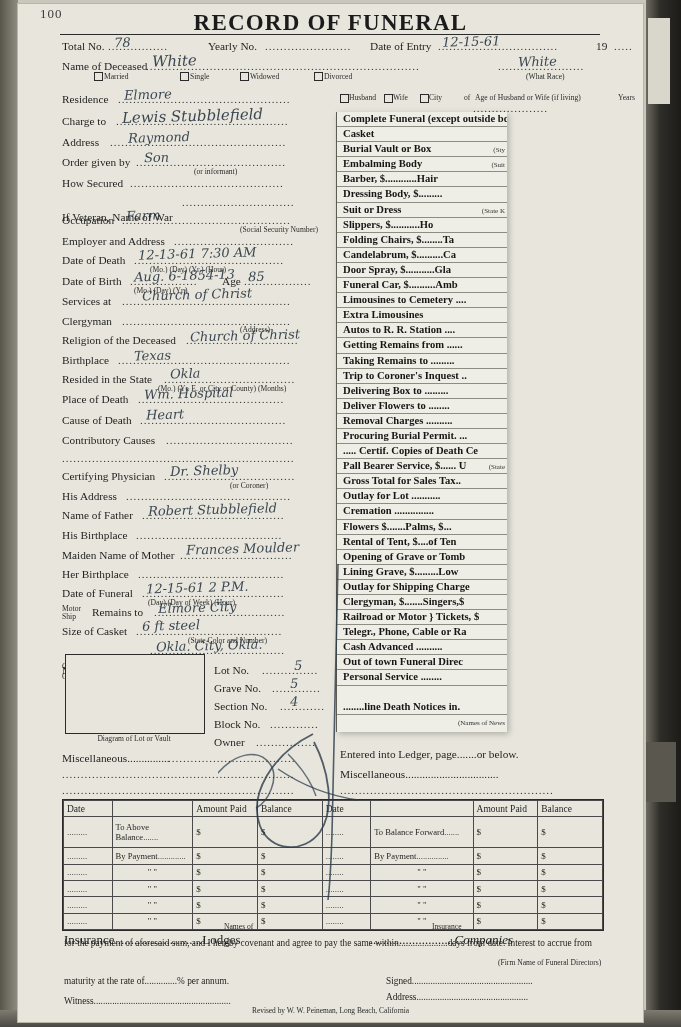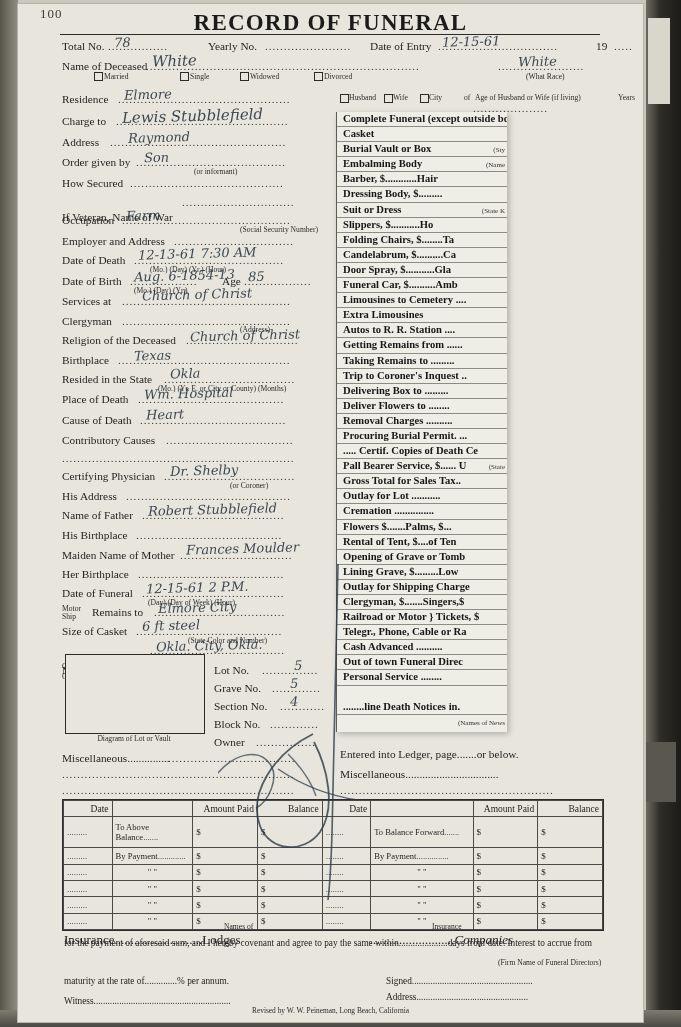--- a/index.html
+++ b/index.html
@@ -183,21 +183,21 @@
     font-family: "Liberation Serif", serif;
   }
   #ledger td, #ledger th {
     border: 1px solid #4a4a4a;
     padding: 0 3px;
     color: #1f1f1f;
     font-weight: normal;
   }
   #ledger th {
     height: 15px;
-    text-align: right;
+    text-align: left;
     font-size: 9.5px;
   }
   #ledger td.lbltd { font-size: 8.6px; }
   #ledger td.c { text-align: center; }
   .dollar { font-size: 9px; }
 
   
   .legal {
     position: absolute;
     font-size: 9.3px;
@@ -427,21 +427,21 @@
 
     <div class="lbl" style="left:44px; top:748px;">Miscellaneous...............</div>
     <div class="dots" style="left:150px; top:748px; width:168px;">..................................</div>
     <div class="dots" style="left:44px; top:764px; width:274px;">..............................................................</div>
     <div class="dots" style="left:44px; top:780px; width:274px;">..............................................................</div>
 
     <div id="pricecol">
         <div class="row"><span>Complete Funeral (except outside box)</span></div>
         <div class="row"><span>Casket</span></div>
         <div class="row"><span>Burial Vault or Box</span><span class="sub">(Sty</span></div>
-        <div class="row"><span>Embalming Body</span><span class="sub">(Name</span></div>
+        <div class="row"><span>Embalming Body</span><span class="sub">(Suit</span></div>
         <div class="row"><span>Barber, $............Hair</span></div>
         <div class="row"><span>Dressing Body, $.........</span></div>
         <div class="row"><span>Suit or Dress</span><span class="sub">(State K</span></div>
         <div class="row"><span>Slippers, $...........Ho</span></div>
         <div class="row"><span>Folding Chairs, $........Ta</span></div>
         <div class="row"><span>Candelabrum, $..........Ca</span></div>
         <div class="row"><span>Door Spray, $...........Gla</span></div>
         <div class="row"><span>Funeral Car, $..........Amb</span></div>
         <div class="row"><span>Limousines to Cemetery ....</span></div>
         <div class="row"><span>Extra Limousines</span></div>

